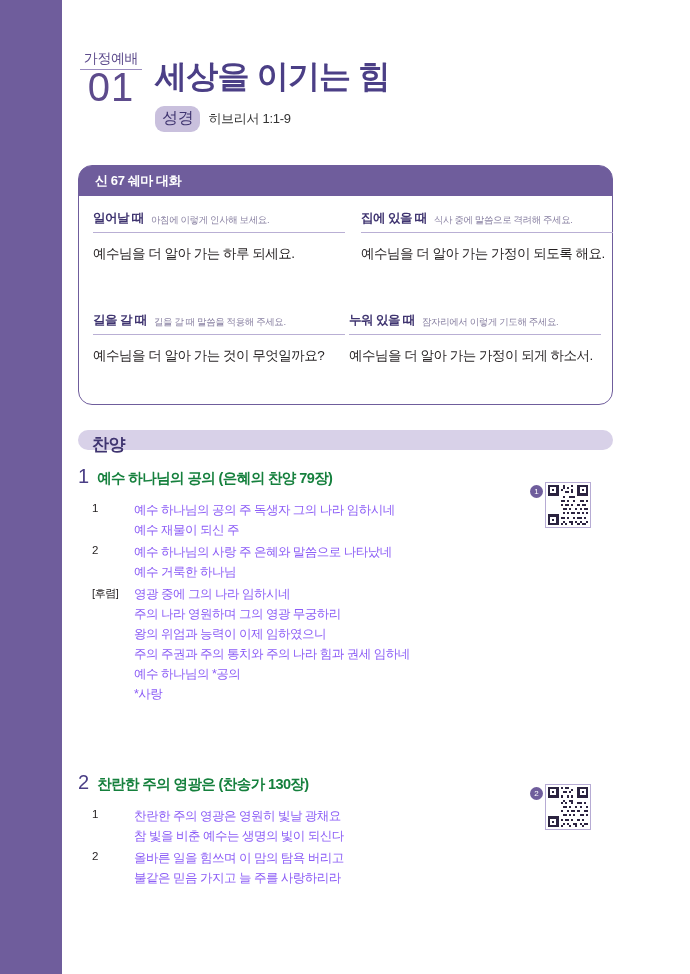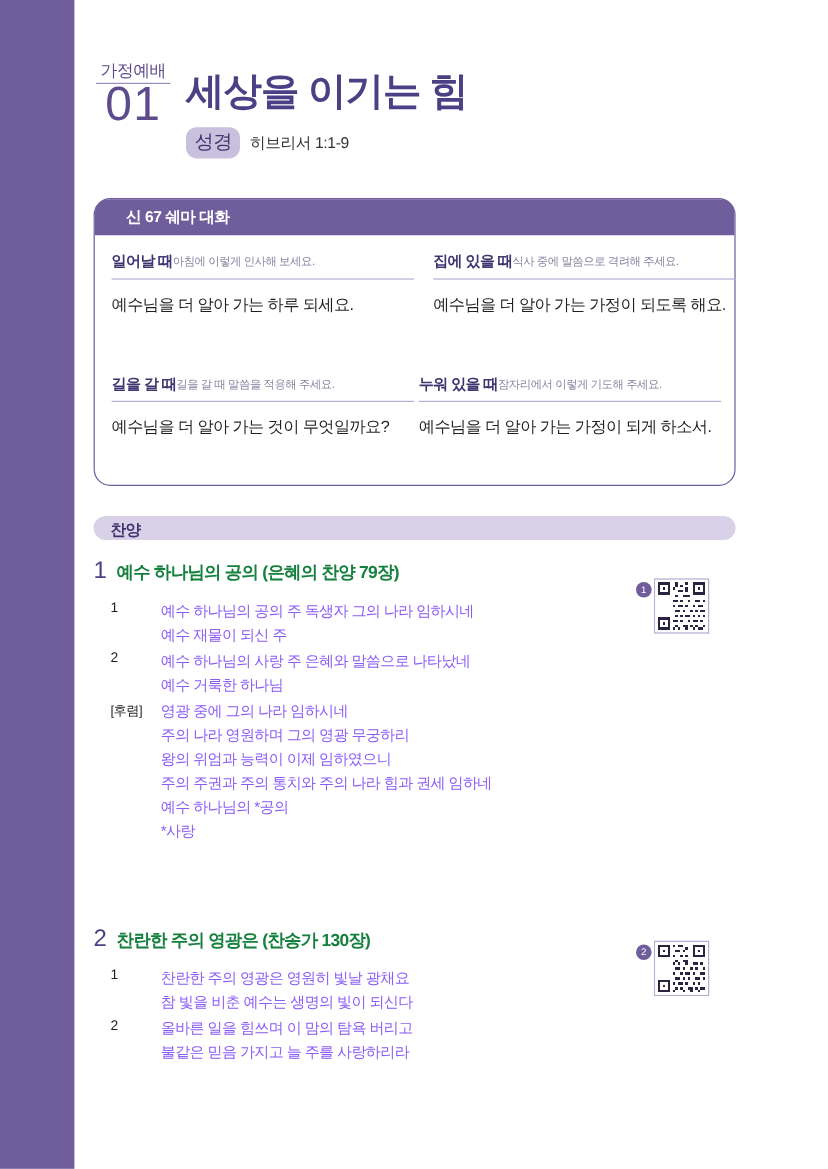--- a/index.html
+++ b/index.html
@@ -103,38 +103,39 @@
     left: 0; top: 0;
     width: 100%; height: 30px;
     background: #6f5d9c;
     border-radius: 12px 12px 0 0;
     color: #fff;
     font-size: 13px;
     font-weight: 700;
     letter-spacing: -0.4px;
     display: flex;
     align-items: center;
-    padding-left: 26px;
+    padding-left: 16px;
   }
   .shema-grid {
     position: absolute;
     left: 0; top: 30px;
     width: 100%; height: 210px;
   }
   .cell {
     position: absolute;
     width: 252px;
   }
   .cell.c1 { left: 14px;  top: 14px; }
   .cell.c2 { left: 282px; top: 14px; }
   .cell.c3 { left: 14px;  top: 116px; }
   .cell.c4 { left: 270px; top: 116px; }
   .cell-head {
     display: flex;
-    align-items: center;
+    align-items: flex-end;
+    gap: 7px;
     border-bottom: 1px solid #b9afd4;
     padding-bottom: 5px;
   }
   .cell-title {
     font-size: 12.5px;
     font-weight: 700;
     color: #3f3470;
     letter-spacing: -0.5px;
     white-space: nowrap;
   }
@@ -156,21 +157,21 @@
   .section-bar {
     position: absolute;
     left: 78px; top: 430px;
     width: 535px; height: 20px;
     background: #d8d1e8;
     border-radius: 10px;
   }
   .section-bar .label {
     position: absolute;
     left: 14px; top: 3px;
-    font-size: 13px;
+    font-size: 17px;
     font-weight: 700;
     color: #3f3470;
     letter-spacing: -0.4px;
   }
 
   .hymn {
     position: absolute;
     left: 78px;
     width: 535px;
   }

